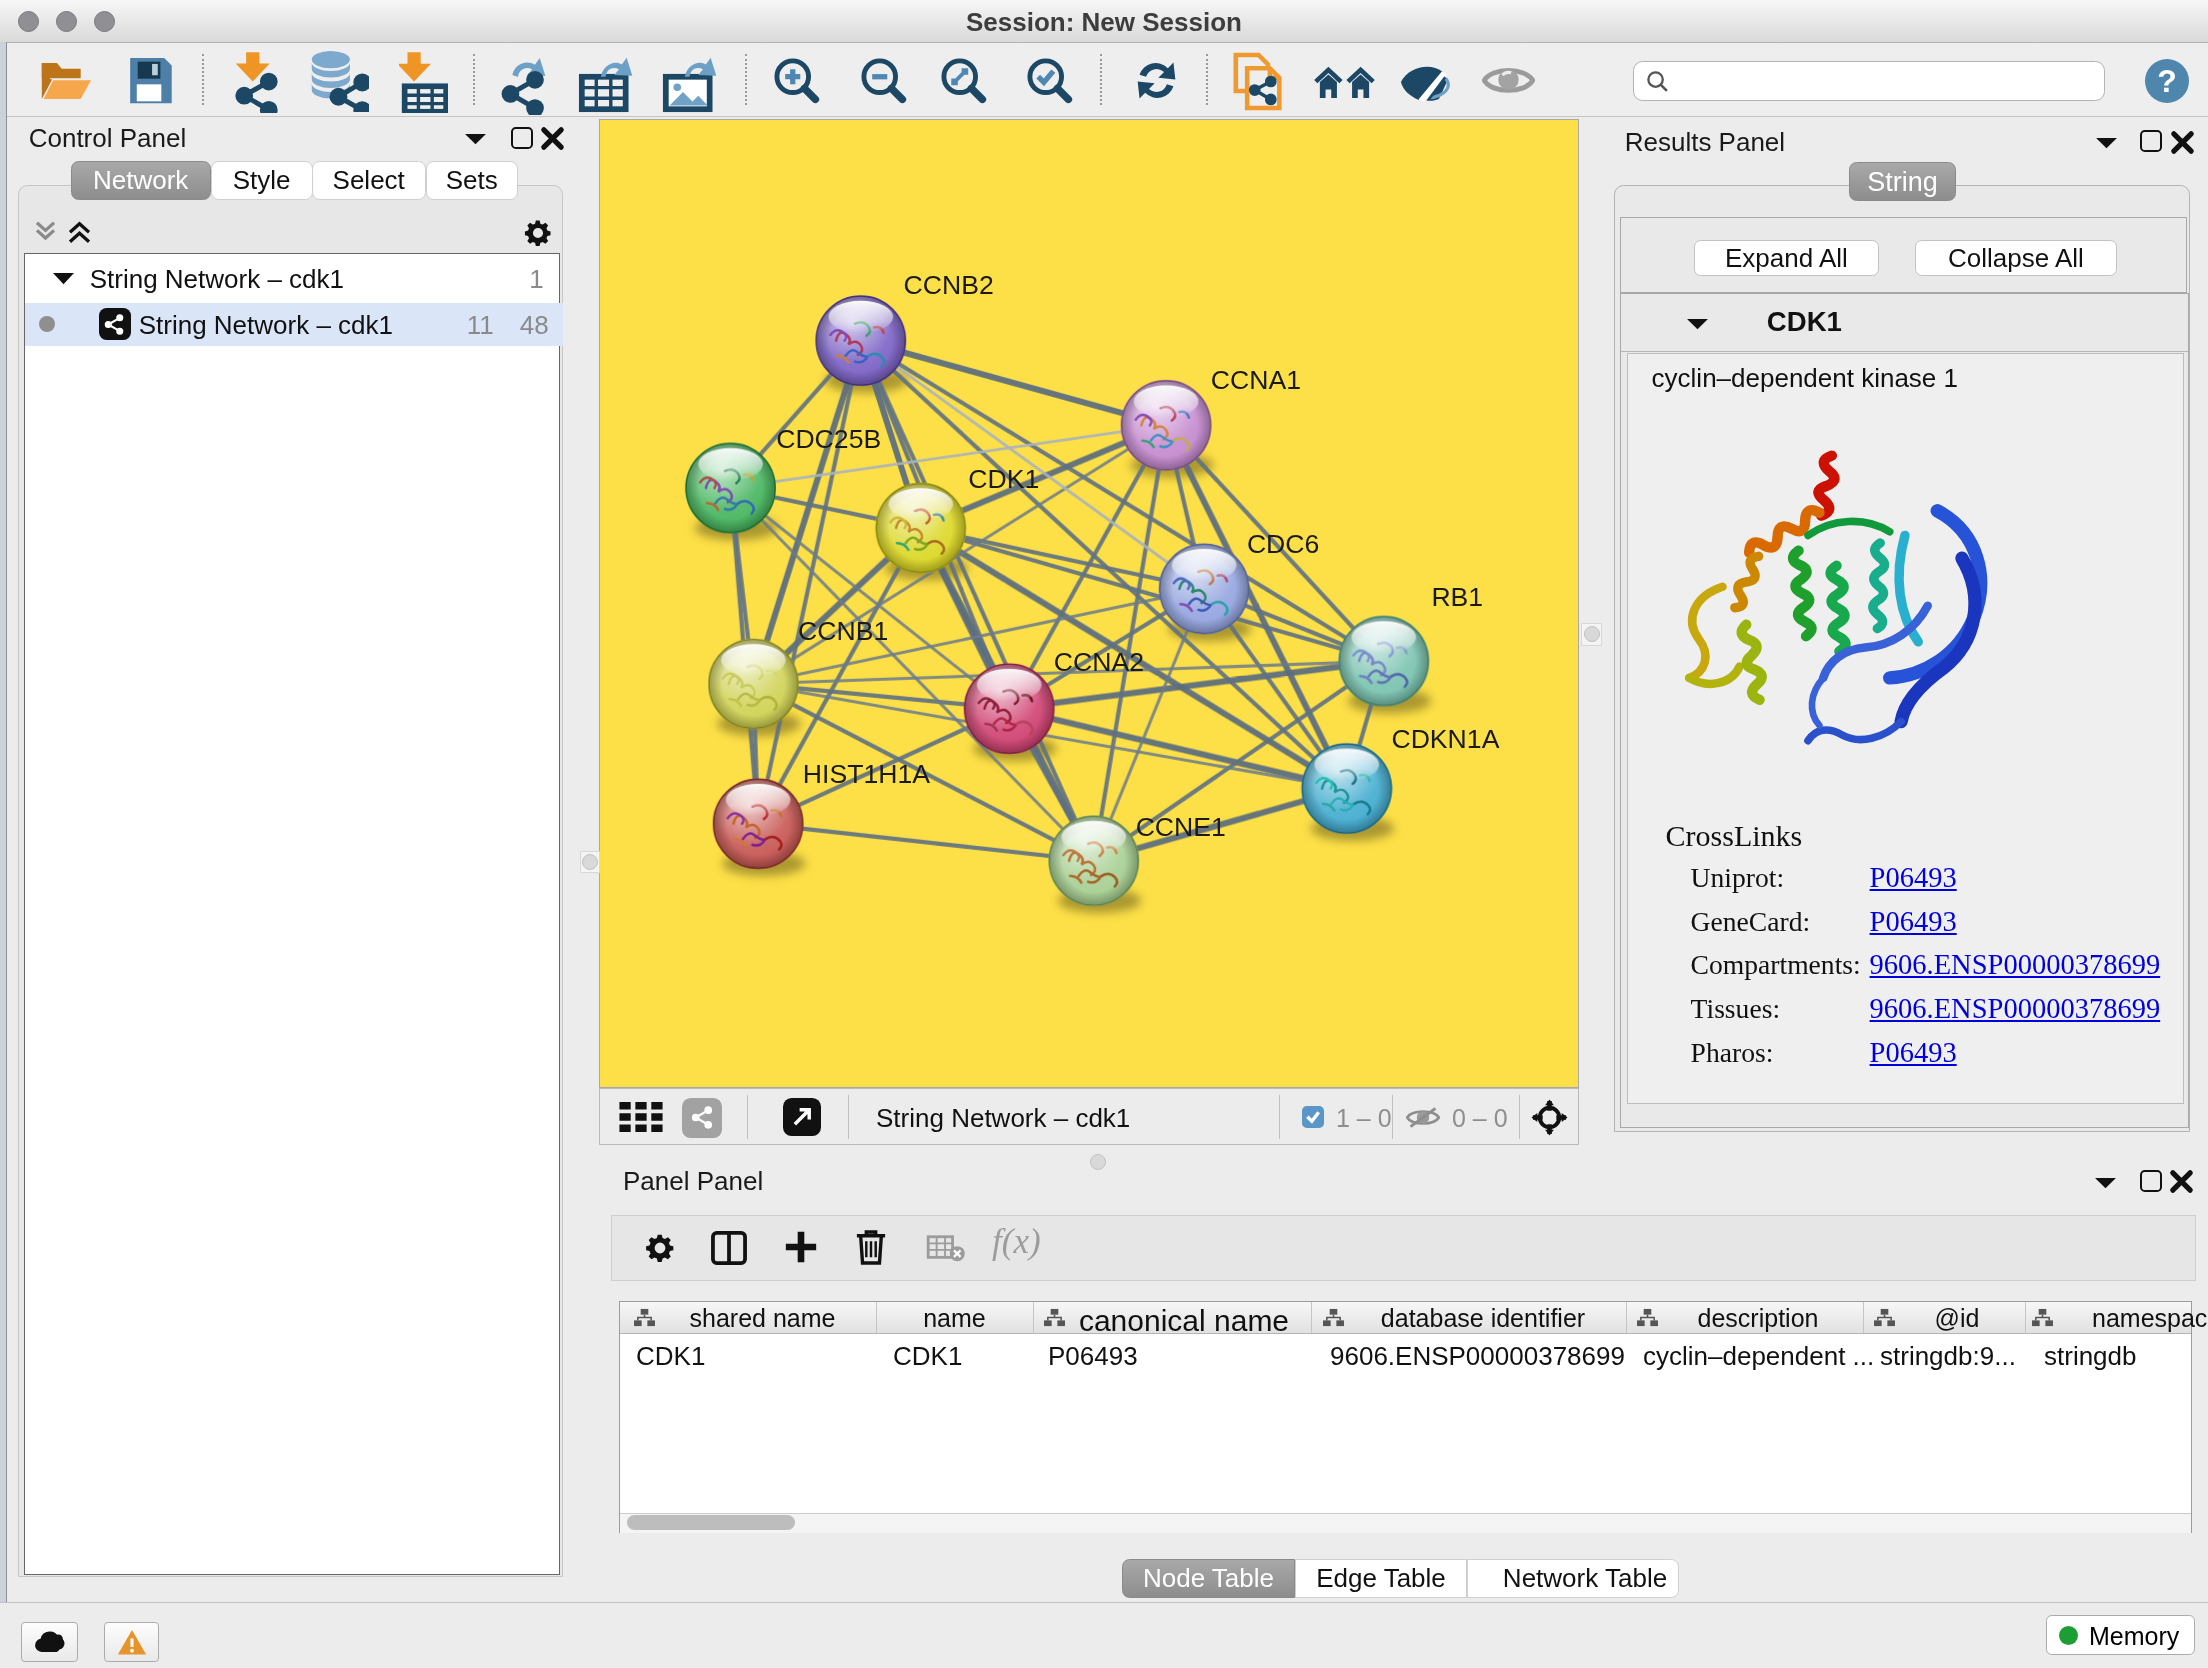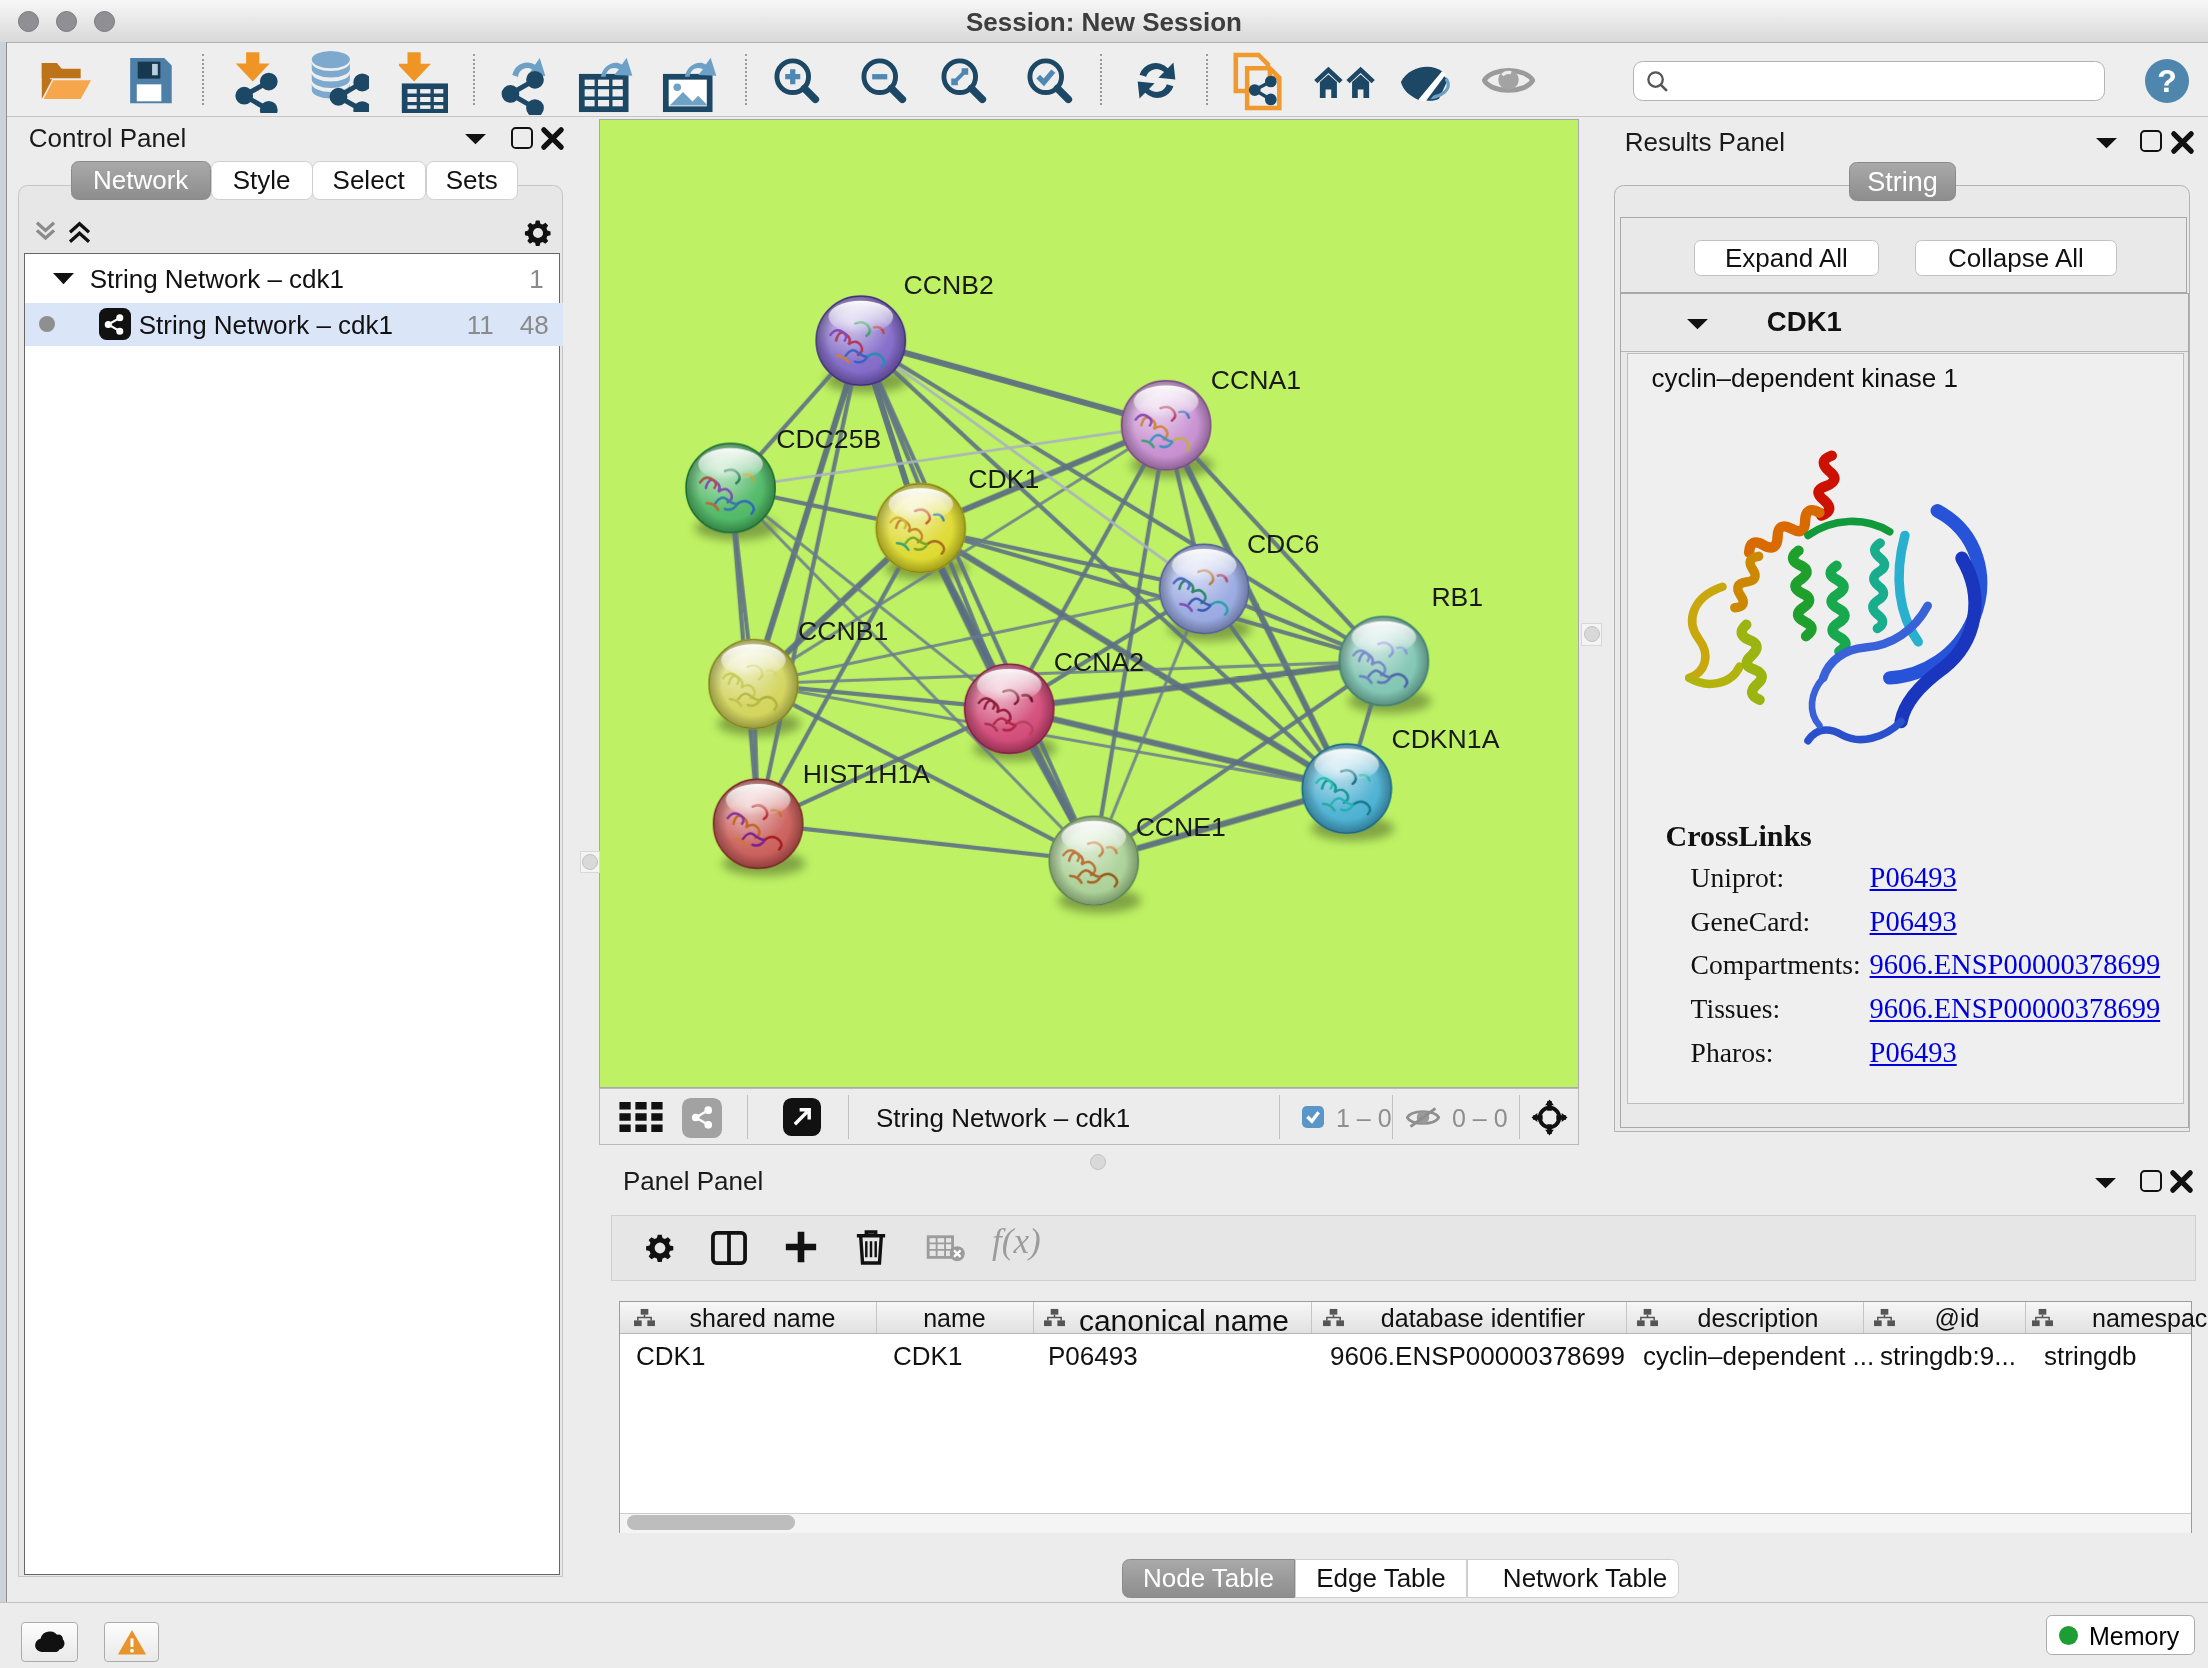--- a/index.html
+++ b/index.html
@@ -237,21 +237,21 @@
             </g>
           </svg>
       </div>
       <div class="abs" style="left:114px;top:6.7px;font-size:26px;color:#111;">String Network – cdk1</div>
       <div class="abs" style="left:402px;top:6.7px;width:67px;text-align:right;font-size:26px;color:#8a8a8a;">11</div>
       <div class="abs" style="left:457px;top:6.7px;width:67px;text-align:right;font-size:26px;color:#8a8a8a;">48</div>
     </div>
   </div>
 </div>
 
-<div class="abs" id="netcanvas" style="left:599px;top:119px;width:980px;height:969px;background:#bef264;border:1px solid #a9a9a9;box-sizing:border-box;">
+<div class="abs" id="netcanvas" style="left:599px;top:119px;width:980px;height:969px;background:#fde047;border:1px solid #a9a9a9;box-sizing:border-box;">
     <svg width="980" height="969" viewBox="0 0 1030 1019" style="position:absolute;left:0;top:0;">
 <defs>
 <linearGradient id="hl" x1="0" y1="0" x2="0" y2="1">
           <stop offset="0" stop-color="#fff" stop-opacity="0.97"></stop>
           <stop offset="0.65" stop-color="#fff" stop-opacity="0.45"></stop>
           <stop offset="1" stop-color="#fff" stop-opacity="0"></stop>
         </linearGradient>
 <radialGradient id="vig">
           <stop offset="0" stop-color="#000" stop-opacity="0"></stop>
           <stop offset="0.7" stop-color="#000" stop-opacity="0"></stop>
@@ -658,21 +658,21 @@
 <path d="M160,96 C185,78 220,76 246,92" stroke="#119a3c" stroke-width="8"></path>
 <path d="M236,104 Q225,111 235,119 Q246,127 235,134 Q224,141 234,149 Q245,157 234,164 Q223,171 233,179 Q244,187 233,194" stroke="#17ad8d" stroke-width="10"></path>
 <path d="M262,96 C250,140 256,180 276,208" stroke="#2ab0cf" stroke-width="10"></path>
 <path d="M296,70 C338,92 352,140 334,184 C318,222 282,244 246,246" stroke="#2653d8" stroke-width="14"></path>
 <path d="M322,120 C346,160 338,208 302,236 C280,252 262,270 258,292" stroke="#1a36bf" stroke-width="14"></path>
 <path d="M286,170 C272,196 248,212 220,214 C198,216 182,228 176,246" stroke="#3a62d8" stroke-width="9"></path>
 <path d="M258,292 C240,310 214,316 196,306 C180,297 168,300 160,312" stroke="#2a50cc" stroke-width="8"></path>
 <path d="M176,246 C162,262 160,282 172,296" stroke="#3a62d8" stroke-width="7"></path>
 </g>
         </svg>
-      <div class="abs serif" style="left:38px;top:465px;font-size:30px;font-weight:bold;color:#111;">CrossLinks</div>
+      <div class="abs serif" style="left:38px;top:465px;font-size:30px;font-weight:normal;color:#111;">CrossLinks</div>
       <div class="abs serif" style="left:63px;top:508px;font-size:27.6px;color:#111;">Uniprot:</div>
       <div class="abs serif link" style="left:242px;top:508px;font-size:28.5px;">P06493</div>
       <div class="abs serif" style="left:63px;top:552px;font-size:27.6px;color:#111;">GeneCard:</div>
       <div class="abs serif link" style="left:242px;top:552px;font-size:28.5px;">P06493</div>
       <div class="abs serif" style="left:63px;top:595px;font-size:27.6px;color:#111;">Compartments:</div>
       <div class="abs serif link" style="left:242px;top:595px;font-size:28.5px;">9606.ENSP00000378699</div>
       <div class="abs serif" style="left:63px;top:639px;font-size:27.6px;color:#111;">Tissues:</div>
       <div class="abs serif link" style="left:242px;top:639px;font-size:28.5px;">9606.ENSP00000378699</div>
       <div class="abs serif" style="left:63px;top:683px;font-size:27.6px;color:#111;">Pharos:</div>
       <div class="abs serif link" style="left:242px;top:683px;font-size:28.5px;">P06493</div>

